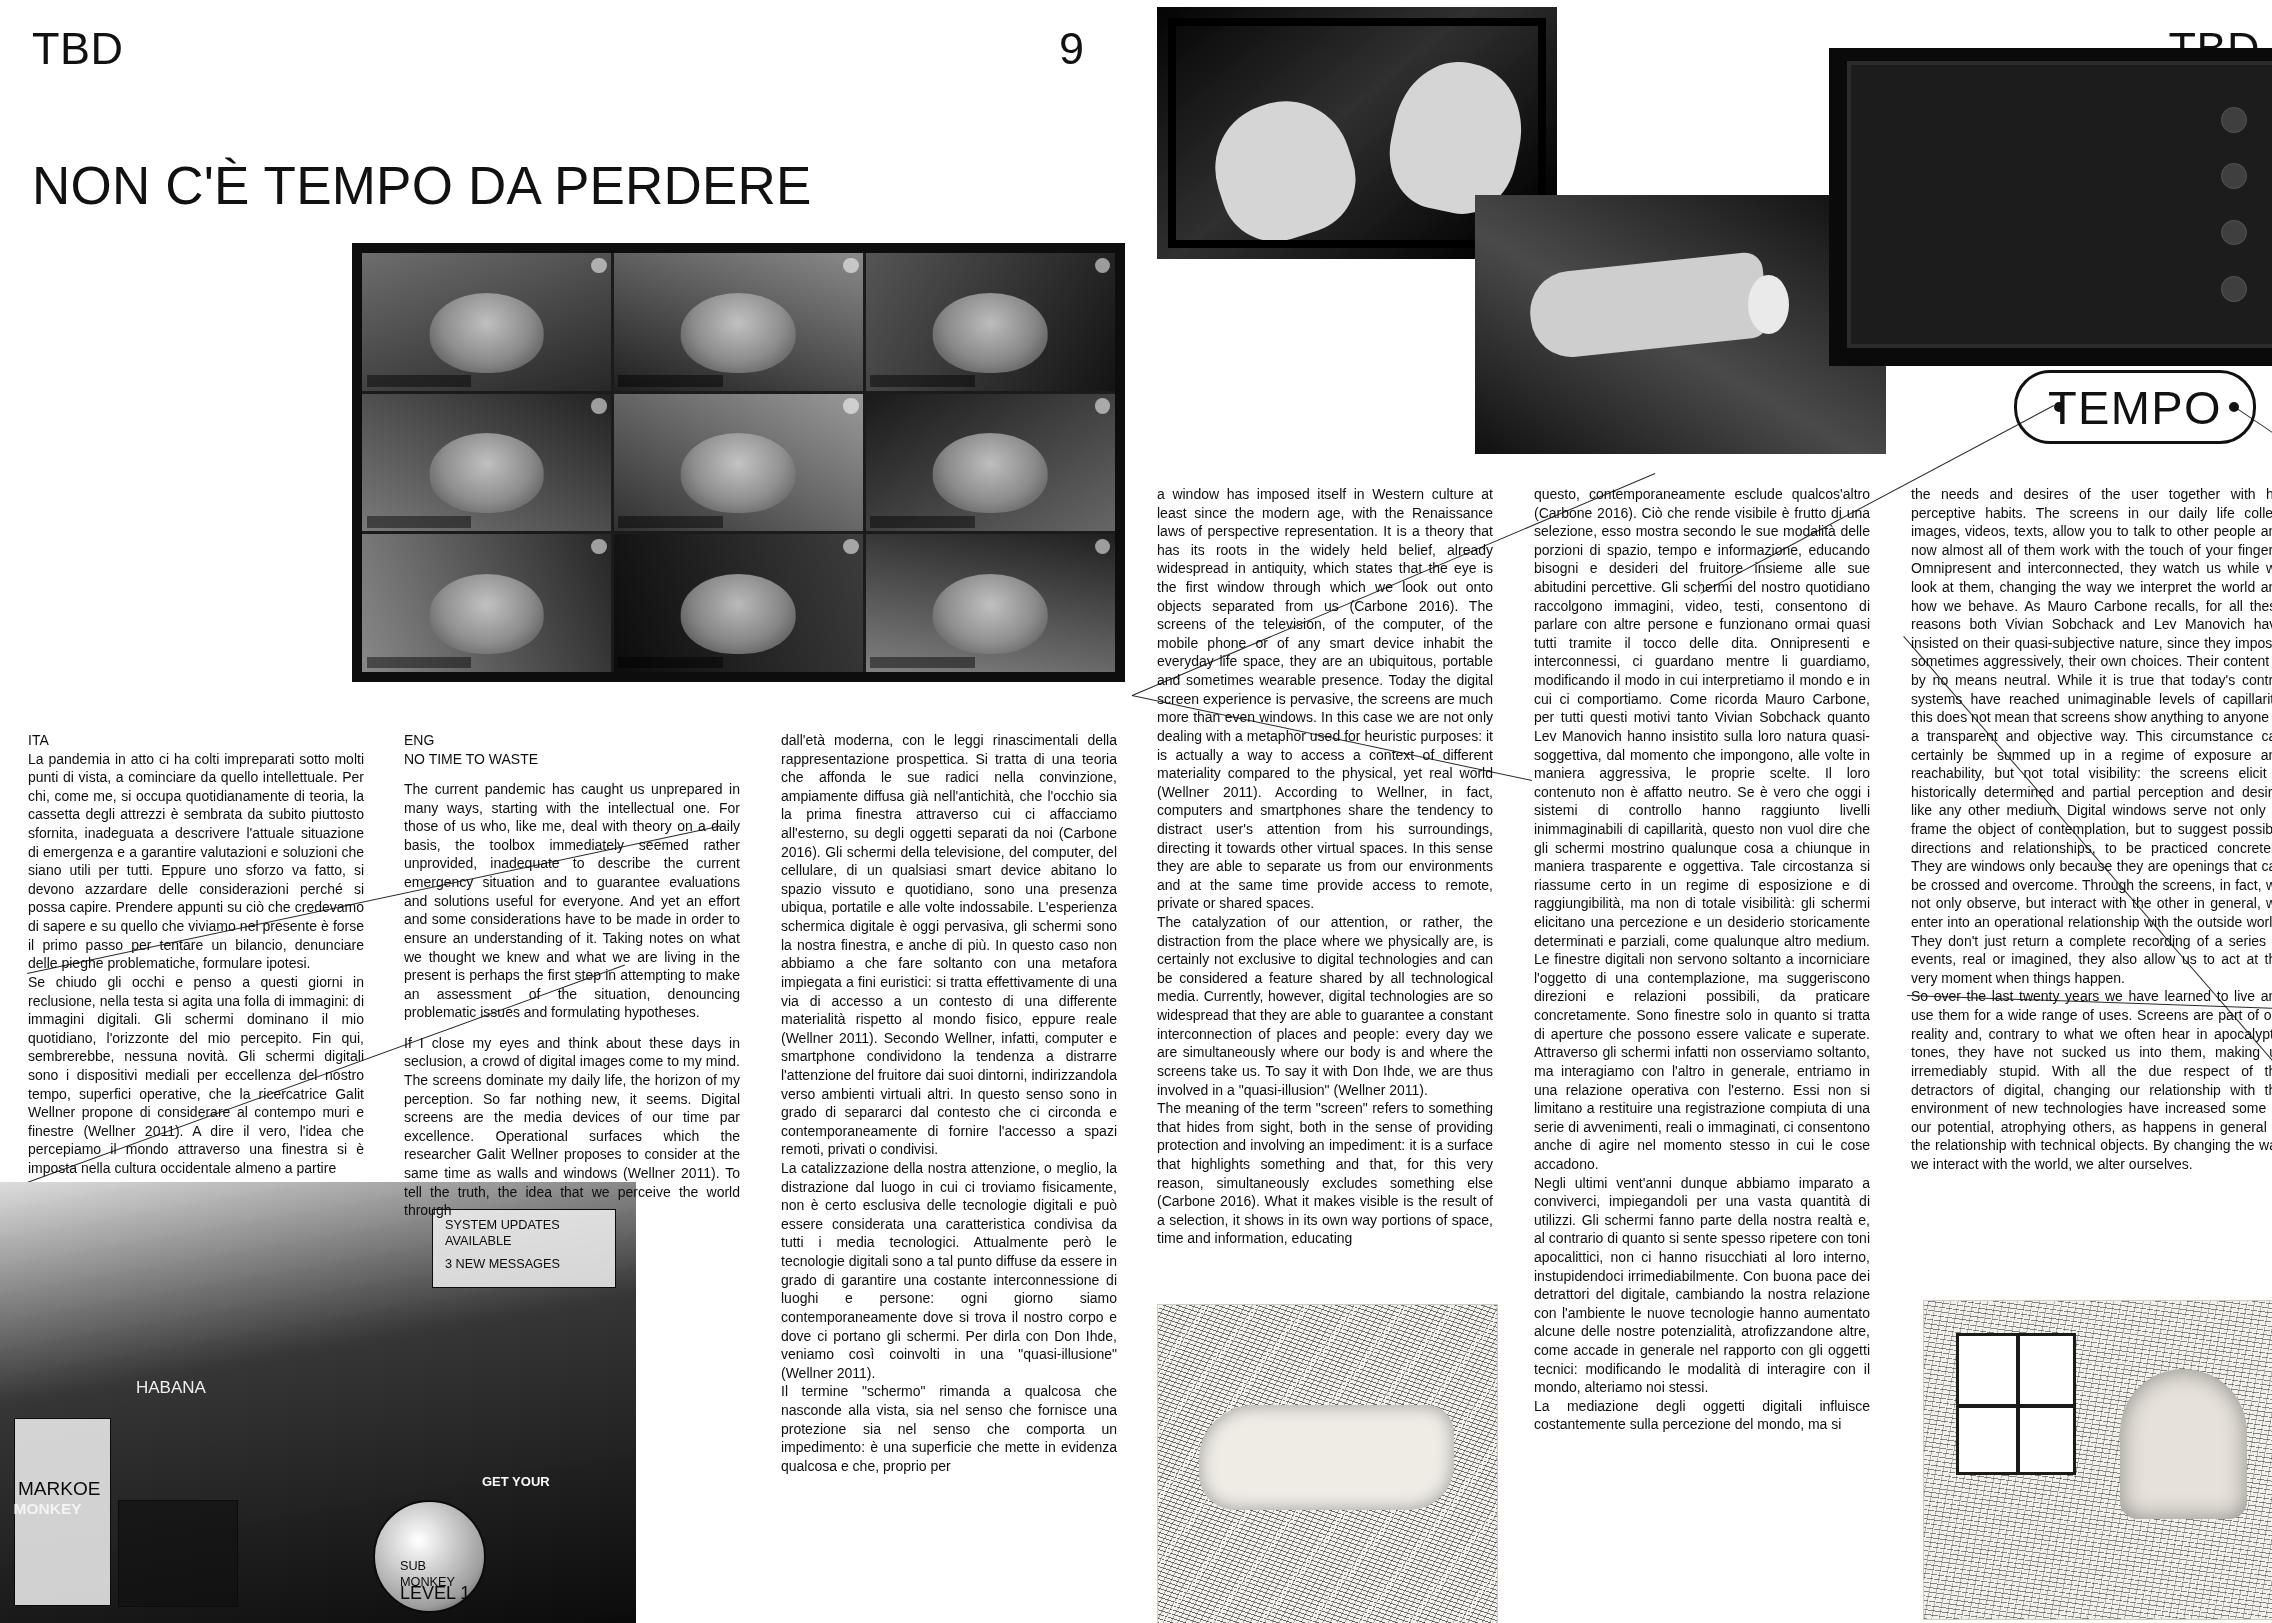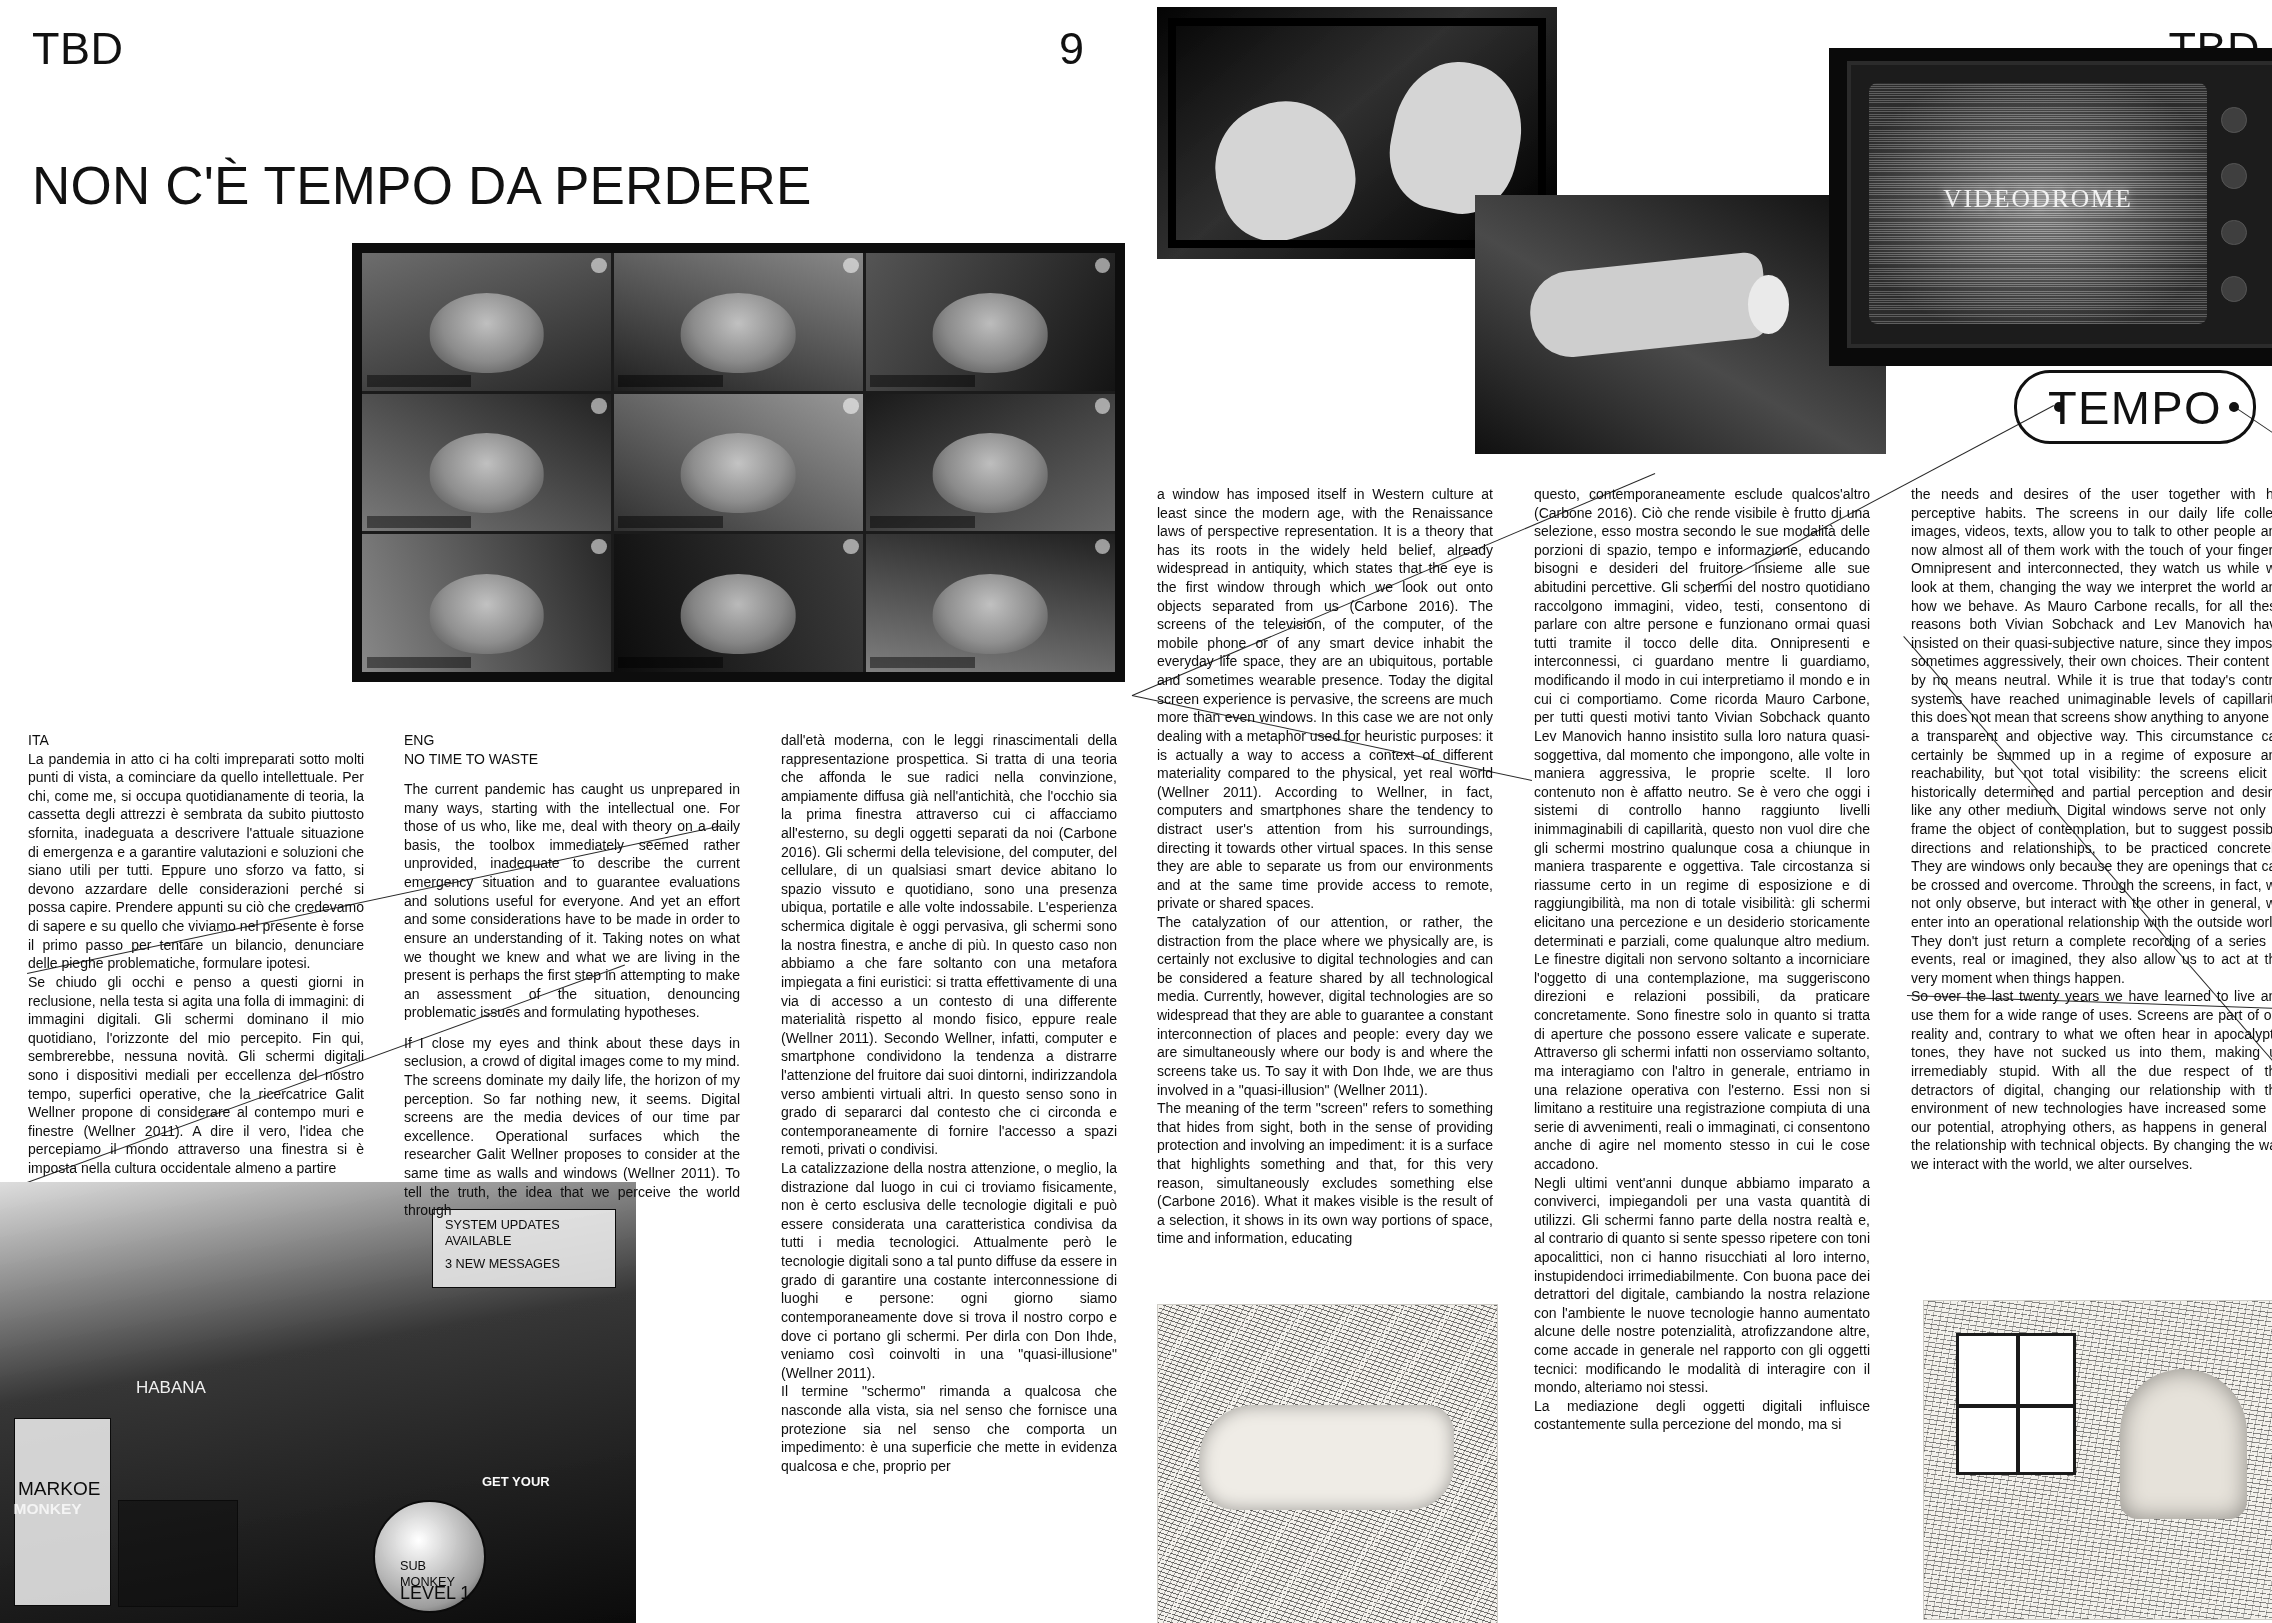--- a/index.html
+++ b/index.html
@@ -413,23 +413,20 @@
     <div class="scr"></div>
   </div>
 
   <div class="media" id="photo-point">
     <div class="finger"></div>
     <div class="nail"></div>
   </div>
 
   <div class="media" id="photo-tv">
     <div class="tvbody">
-      <div class="tvscreen">
-        <div class="tvtext">VIDEODROME</div>
-      </div>
       <div class="knobcol">
         <div class="knob"></div>
         <div class="knob"></div>
         <div class="knob"></div>
         <div class="knob"></div>
       </div>
     </div>
   </div>
 
   <div id="tempo-bubble">TEMPO</div>

